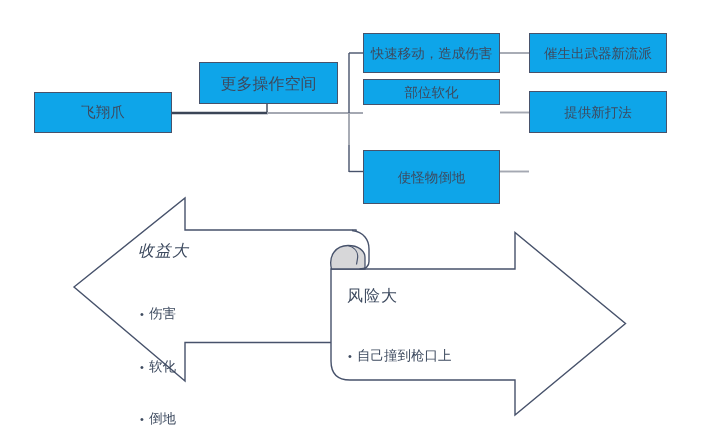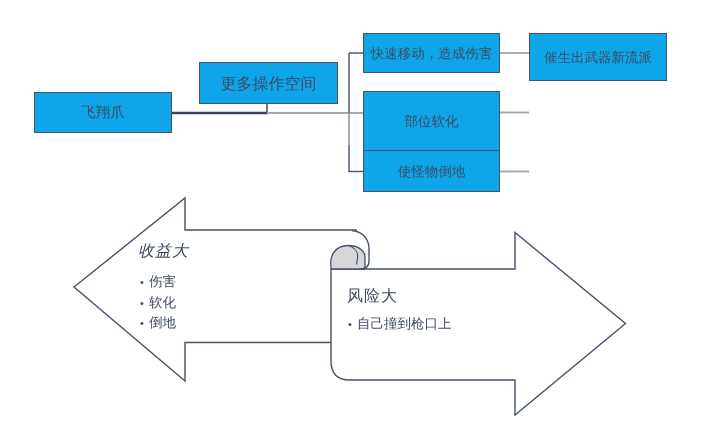--- a/index.html
+++ b/index.html
@@ -9,21 +9,21 @@
   }
   .layer{position:absolute;left:0;top:0;}
   .node{
     position:absolute;box-sizing:border-box;border:1.4px solid #47526b;background:#0ea5e9;
     display:flex;align-items:center;justify-content:center;text-align:center;
     font-size:13.5px;line-height:17px;color:#3d4a5f;padding:2px 4px;z-index:2;
   }
   .arrow-text{position:absolute;z-index:3;}
   .arrow-title{font-size:16px;letter-spacing:1px;color:#3d4a5f;}
   .bullet-list{list-style:none;margin:0;padding:0;font-size:13.5px;color:#3d4a5f;}
-  .bullet-list li{line-height:20.7px;position:relative;padding-left:9px;}
+  .bullet-list li{line-height:20.7px;position:relative;padding-left:9px;margin-top:32px;}
   .bullet-list li::before{content:"•";position:absolute;left:0;top:0;font-size:11px;line-height:20.7px;}
   svg{display:block;}
 </style>
 </head>
 <body>
 
 <div class="canvas">
 
   <svg class="layer" width="708" height="442" viewBox="0 0 708 442">
 
@@ -56,29 +56,32 @@
     <span>飞翔爪</span>
   </div>
 
   <div class="node" style="left:199px;top:62px;width:139px;height:42px;font-size:16px;">
     <span>更多操作空间</span>
   </div>
 
   <div class="node" style="left:363px;top:33px;width:137px;height:40px;">
     <span>快速移动，造成伤害</span>
   </div>
-  <div class="node" style="left:529px;top:33px;width:138px;height:48px;">
+  <div class="node" style="left:529px;top:33px;width:138px;height:40px;">
     <span>催生出武器新流派</span>
   </div>
 
-  <div class="node" style="left:363px;top:91px;width:137px;height:60px;">
+  <div class="node" style="left:363px;top:79px;width:137px;height:26px;">
     <span>部位软化</span>
   </div>
+  <div class="node" style="left:529px;top:91px;width:138px;height:42px;">
+    <span>提供新打法</span>
+  </div>
 
-  <div class="node" style="left:363px;top:150px;width:137px;height:42px;">
+  <div class="node" style="left:363px;top:150px;width:137px;height:54px;">
     <span>使怪物倒地</span>
   </div>
 
   <div class="arrow-text arrow-title" style="left:138px;top:241px;font-style:italic;">收益大</div>
   <ul class="bullet-list arrow-text" style="left:140px;top:272px;">
     <li>伤害</li>
     <li>软化</li>
     <li>倒地</li>
   </ul>
 

